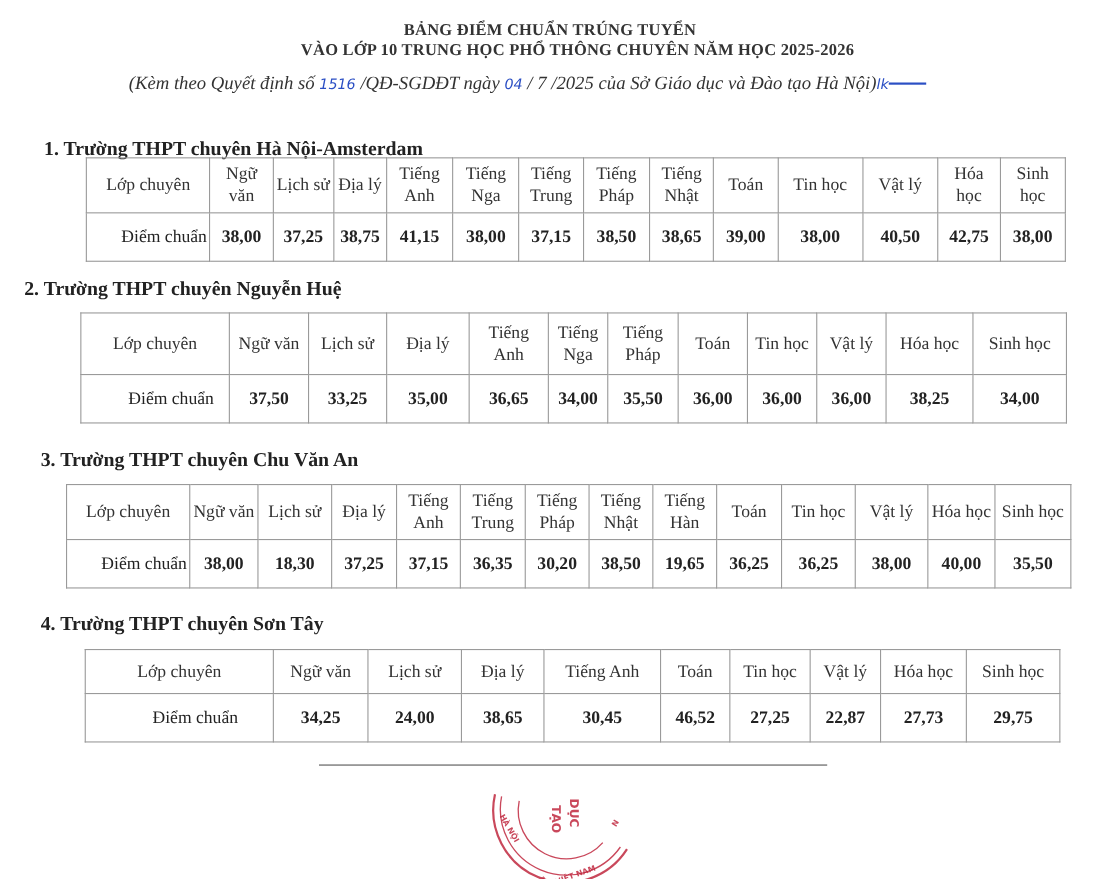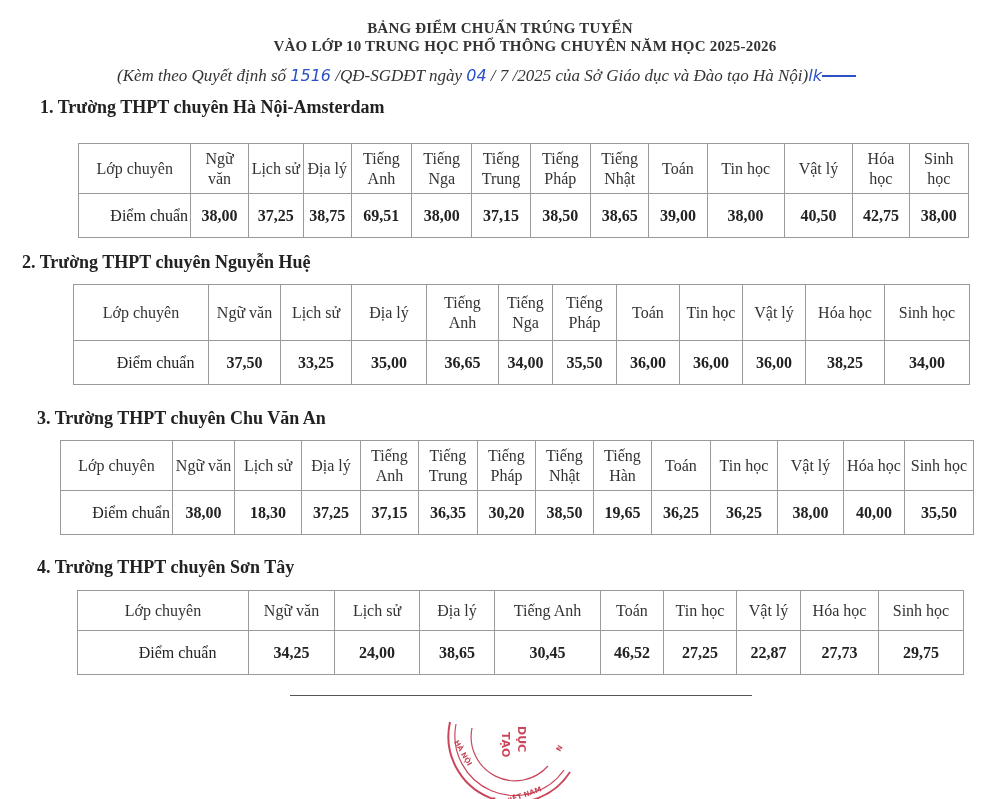--- a/index.html
+++ b/index.html
@@ -4,21 +4,21 @@
 <style>
   html, body { margin:0; padding:0; background:#ffffff; }
   body { width:1000px; height:799px; position:relative; overflow:hidden;
          font-family:"Liberation Serif","DejaVu Serif",serif; color:#2a2a2a; }
   .title { position:absolute; left:0; width:1000px; text-align:center; font-weight:bold;
            font-size:15px; letter-spacing:0.2px; color:#333; }
   #t1 { top:20px; left:0; }
   #t2 { top:38px; left:25px; }
   .subtitle { position:absolute; top:66px; left:117px; font-style:italic; font-size:17px; color:#333;
               font-family:"Liberation Serif",serif; white-space:nowrap; }
-  .hand { color:#2b4fc4; font-style:italic; font-family:"DejaVu Sans",sans-serif; font-size:16px; }
+  .hand { color:#2b4fc4; font-style:italic; font-family:"DejaVu Sans",sans-serif; font-size:13px; }
   .hand-mark { display:inline-block; width:34px; height:10px; border-bottom:2px solid #2b4fc4; position:relative; top:-4px; }
   .section-heading { position:absolute; font-weight:bold; font-size:18px; color:#222; white-space:nowrap; }
   table.scores { position:absolute; border-collapse:collapse; table-layout:fixed; }
   table.scores td { border:1px solid #9a9a9a; text-align:center; vertical-align:middle;
                     font-size:16px; line-height:20px; padding:0 2px; color:#333; }
   table.scores tr.head td { font-weight:normal; }
   table.scores tr.vals td { font-weight:bold; font-size:16px; color:#222; }
   table.scores tr.vals td.rowlabel { font-weight:normal;padding-left:31px; }
   .rule { position:absolute; left:290px; top:695px; width:462px; height:0; border-top:1px solid #555; }
   .stamp { position:absolute; left:442px; top:712px; width:150px; height:100px; }
@@ -26,21 +26,21 @@
 </head>
 <body>
 
 <div class="title" id="t1">BẢNG ĐIỂM CHUẨN TRÚNG TUYỂN</div>
 <div class="title" id="t2">VÀO LỚP 10 TRUNG HỌC PHỔ THÔNG CHUYÊN NĂM HỌC 2025-2026</div>
 
 <div class="subtitle">
   <span>(Kèm theo Quyết định số </span><span class="hand">1516</span><span> /QĐ-SGDĐT ngày </span><span class="hand">04</span><span> / 7 /2025 của Sở Giáo dục và Đào tạo Hà Nội)</span><span class="hand">lk</span><span class="hand-mark"></span>
 </div>
 
-<div class="section-heading" style="left:40px; top:97px;">1. Trường THPT chuyên Hà Nội-Amsterdam</div>
+<div class="section-heading" style="left:40px; top:125px;">1. Trường THPT chuyên Hà Nội-Amsterdam</div>
 <table class="scores" style="left:78px; top:143px; width:891px;">
   <colgroup>
     <col style="width:108px">
       <col style="width:55px">
       <col style="width:53px">
       <col style="width:46px">
       <col style="width:58px">
       <col style="width:58px">
       <col style="width:56px">
       <col style="width:58px">
@@ -66,21 +66,21 @@
     <td>Tin học</td>
     <td>Vật lý</td>
     <td>Hóa học</td>
     <td>Sinh học</td>
   </tr>
   <tr class="vals" style="height:44px;">
     <td class="rowlabel">Điểm chuẩn</td>
     <td>38,00</td>
     <td>37,25</td>
     <td>38,75</td>
-    <td>69,51</td>
+    <td>41,15</td>
     <td>38,00</td>
     <td>37,15</td>
     <td>38,50</td>
     <td>38,65</td>
     <td>39,00</td>
     <td>38,00</td>
     <td>40,50</td>
     <td>42,75</td>
     <td>38,00</td>
   </tr>

